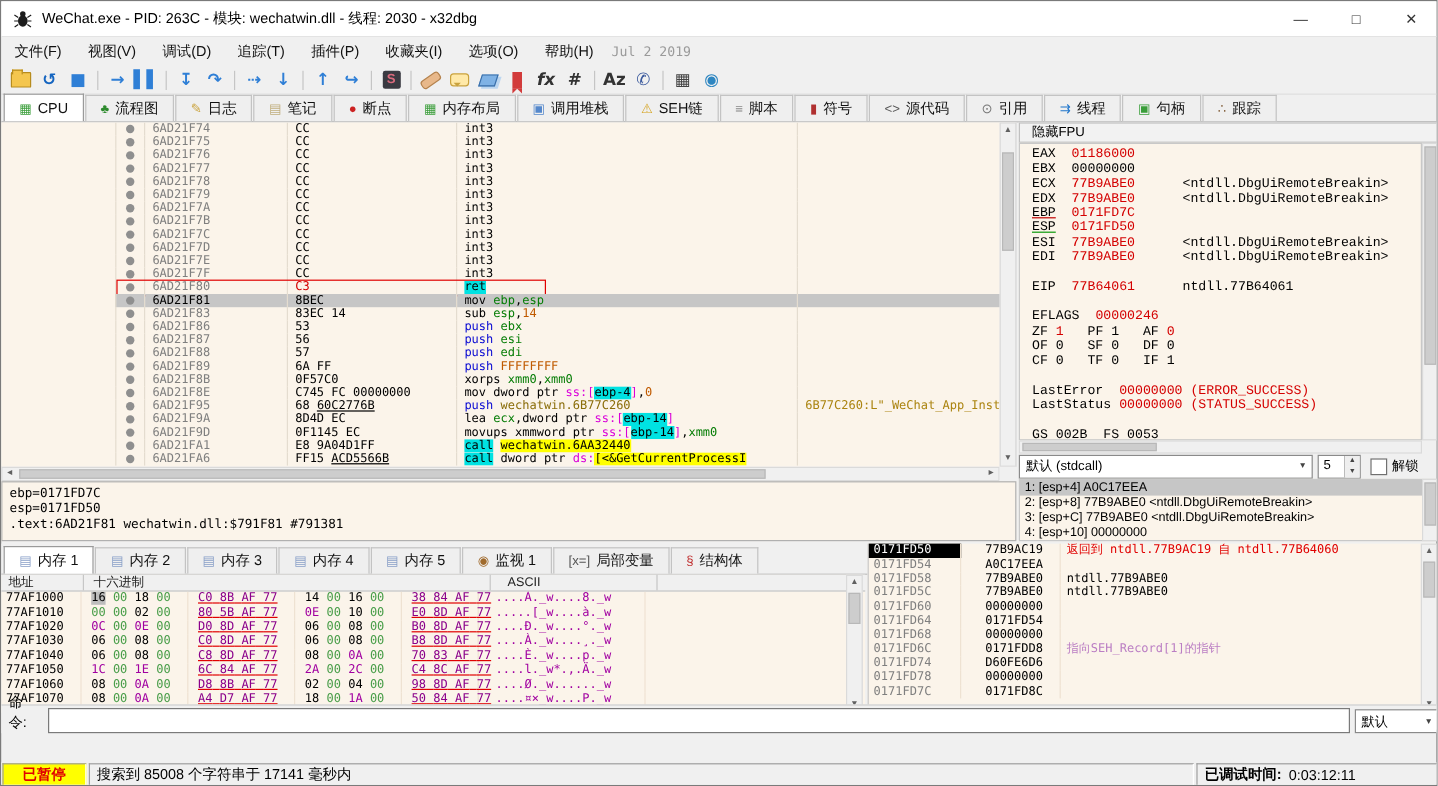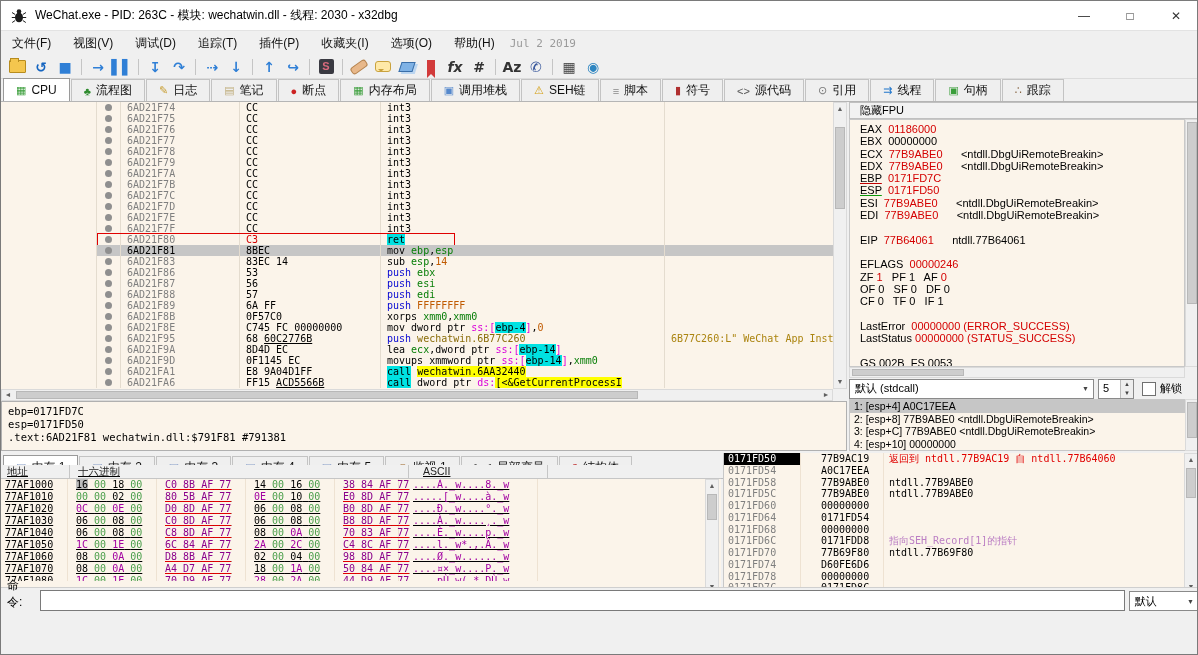--- a/index.html
+++ b/index.html
@@ -70,40 +70,40 @@
   .thumb{position:absolute;background:#cdcdcd;border:1px solid #b8b8b8;}
   #dis-vscroll{left:832px;top:101px;width:14px;height:287px;}
   #dis-hscroll{left:0;top:388px;width:832px;height:12px;}
   #dis-corner{left:832px;top:388px;width:14px;height:12px;background:#f0f0f0;}
   
   #infobox{left:0;top:400px;width:846px;height:50px;background:#fbf4ea;border:1px solid #b0b0b0;font-size:10.5px;padding:3px 6px;line-height:13px;}
   
   #regs{left:848px;top:101px;width:350px;height:349px;background:#f0f0f0;}
   #fpuhdr{left:0;top:0;width:350px;height:17px;border:1px solid #c0c0c0;background:#f2f2f2;font-size:11px;line-height:15px;padding-left:10px;}
   #regbody{left:0;top:17px;width:336px;height:248px;background:#fbf4ea;border:1px solid #c8c8c8;overflow:hidden;padding:3px 0 0 10px;}
-  .rline{height:12.3px;line-height:12.3px;font-size:11px;white-space:pre;font-family:Liberation Sans, sans-serif;}
+  .rline{height:12.3px;line-height:12.3px;font-size:11px;white-space:pre;font-family:Liberation Mono, monospace;}
   #reg-vscroll{left:336px;top:17px;width:14px;height:248px;}
   #reg-hscroll{left:0;top:265px;width:336px;height:11px;}
   #convrow{left:0;top:276px;width:350px;height:21px;display:flex;align-items:center;}
   .combo{background:#fff;border:1px solid #8a8a8a;height:18px;display:flex;align-items:center;font-size:11px;padding-left:5px;}
   .combo .carrow{margin-left:auto;font-size:7px;color:#444;padding:0 4px;}
   #conv-combo{width:238px;}
   #depth-spin{width:34px;height:18px;background:#fff;border:1px solid #8a8a8a;margin-left:4px;display:flex;}
   #depth-val{flex:1;font-size:11px;padding-left:4px;line-height:17px;}
   .spinbtns{width:12px;display:flex;flex-direction:column;border-left:1px solid #bbb;}
   .spinbtns div{flex:1;font-size:6px;text-align:center;color:#444;line-height:8px;background:#eee;}
   #unlockbox{display:flex;align-items:center;margin-left:8px;font-size:11px;}
   #unlockbox .cb{width:12px;height:12px;background:#fff;border:1px solid #707070;margin-right:4px;}
   #args{left:0;top:297px;width:350px;height:52px;background:#fbf4ea;border:1px solid #c8c8c8;overflow:hidden;}
   .arow{height:12.5px;line-height:12.5px;font-size:10.5px;white-space:pre;padding-left:4px;font-family:Liberation Sans, sans-serif;}
   .arow.sel{background:#c6c6c6;}
   #args-vscroll{left:336px;top:297px;width:14px;height:52px;}
   
   #dumptabs{left:0;top:452px;width:722px;height:26px;background:#f0f0f0;display:flex;align-items:flex-end;border-bottom:1px solid #bdbdbd;padding-left:2px;}
-  #dump{left:0;top:464px;width:720px;height:129px;background:#fbf4ea;text-decoration:underline;}
+  #dump{left:0;top:478px;width:720px;height:129px;background:#fbf4ea;}
   #dumphdr{display:flex;height:13px;background:#f0f0f0;border-bottom:1px solid #c6c6c6;font-size:10.5px;line-height:13px;color:#222;}
   #dumphdr .h-addr{width:62px;border-right:1px solid #c6c6c6;padding-left:6px;}
   #dumphdr .h-hex{width:330px;border-right:1px solid #c6c6c6;padding-left:8px;}
   #dumphdr .h-ascii{width:124px;border-right:1px solid #c6c6c6;padding-left:14px;}
   .mrow{display:flex;height:12px;line-height:12px;font-size:10px;white-space:pre;font-family:"DejaVu Sans Mono",monospace;}
   .maddr{width:62px;flex:0 0 auto;padding-left:4px;color:#000;border-right:1px solid #eee2d2;}
   .mhex{width:330px;flex:0 0 auto;display:flex;border-right:1px solid #eee2d2;}
   .grp{width:80px;flex:0 0 auto;padding-left:8px;border-right:1px solid #eee2d2;}
   .grp:last-child{border-right:none;}
   .grp.ptr{text-decoration:underline;text-decoration-color:#e00000;}
@@ -492,21 +492,20 @@
 
   <div id="stack" class="abs">
       <div class="srow"><span class="saddr ssel">0171FD50</span><span class="sval">77B9AC19</span><span class="scmt red">返回到 ntdll.77B9AC19 自 ntdll.77B64060</span></div>
       <div class="srow"><span class="saddr">0171FD54</span><span class="sval">A0C17EEA</span><span class="scmt k"></span></div>
       <div class="srow"><span class="saddr">0171FD58</span><span class="sval">77B9ABE0</span><span class="scmt k">ntdll.77B9ABE0</span></div>
       <div class="srow"><span class="saddr">0171FD5C</span><span class="sval">77B9ABE0</span><span class="scmt k">ntdll.77B9ABE0</span></div>
       <div class="srow"><span class="saddr">0171FD60</span><span class="sval">00000000</span><span class="scmt k"></span></div>
       <div class="srow"><span class="saddr">0171FD64</span><span class="sval">0171FD54</span><span class="scmt k"></span></div>
       <div class="srow"><span class="saddr">0171FD68</span><span class="sval">00000000</span><span class="scmt k"></span></div>
       <div class="srow"><span class="saddr">0171FD6C</span><span class="sval">0171FDD8</span><span class="scmt seh">指向SEH_Record[1]的指针</span></div>
-      <div class="srow"><span class="saddr">0171FD70</span><span class="sval">77B69F80</span><span class="scmt k">ntdll.77B69F80</span></div>
       <div class="srow"><span class="saddr">0171FD74</span><span class="sval">D60FE6D6</span><span class="scmt k"></span></div>
       <div class="srow"><span class="saddr">0171FD78</span><span class="sval">00000000</span><span class="scmt k"></span></div>
       <div class="srow"><span class="saddr">0171FD7C</span><span class="sval">0171FD8C</span><span class="scmt k"></span></div>
     </div>
   <div id="stack-vscroll" class="abs sb sbv">
     <div class="arr">▲</div>
     <div class="track">
         <div class="thumb" style="left:1px;right:1px;top:2px;height:28px"></div>
       </div>
     <div class="arr">▼</div>
@@ -521,14 +520,22 @@
 
   <div id="cmdbar" class="abs">
     <span id="cmdlabel">命令:</span>
     <input id="cmdinput" value="" style="">
     <div id="cmdcombo" class="combo">
       <span>默认</span>
       <span class="carrow">▼</span>
     </div>
   </div>
 
+  <div id="statusbar" class="abs">
+    <div id="seg-state" class="seg">已暂停</div>
+    <div id="seg-msg" class="seg">搜索到 85008 个字符串于 17141 毫秒内</div>
+    <div id="seg-time" class="seg">
+      <b>已调试时间:</b>
+      <span>0:03:12:11</span>
+    </div>
+  </div>
 
 </div>
 
 </body></html>

